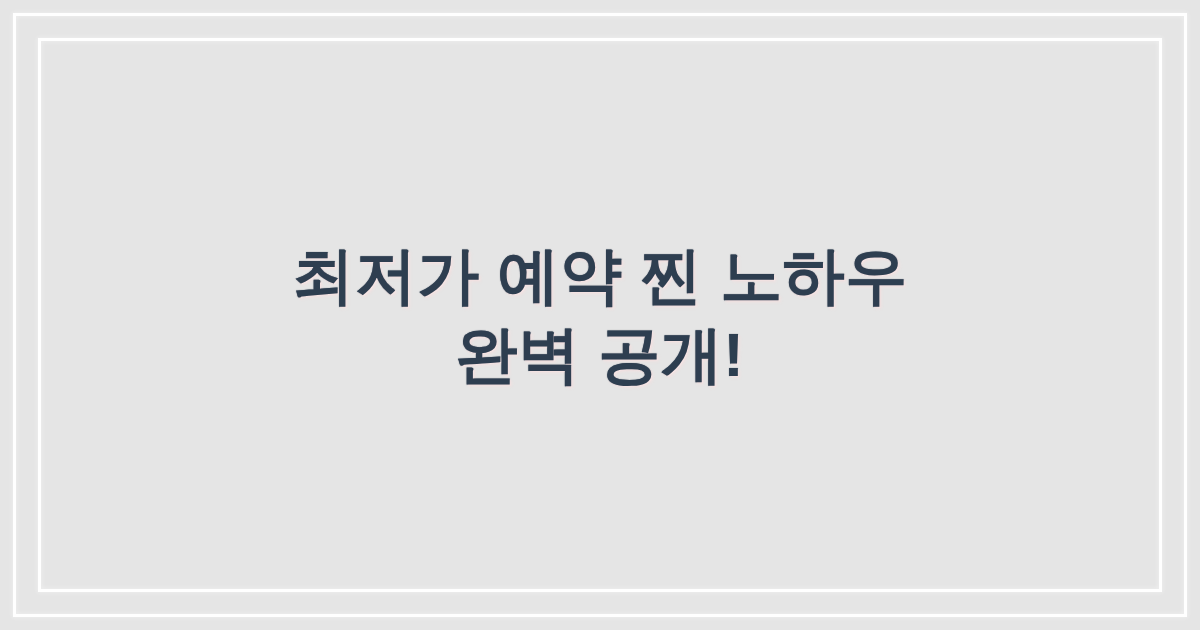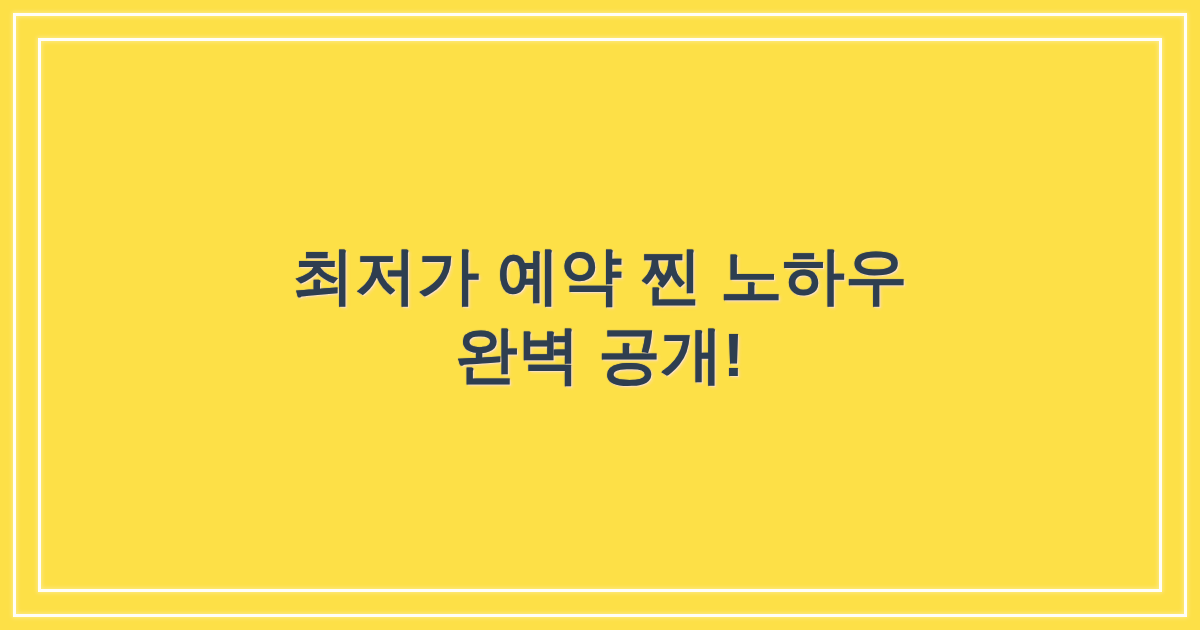--- a/index.html
+++ b/index.html
@@ -10,21 +10,21 @@
     width: 1200px;
     height: 630px;
     overflow: hidden;
     font-family: "Liberation Sans", "DejaVu Sans", sans-serif;
   }
 
   #banner {
     position: relative;
     width: 1200px;
     height: 630px;
-    background: #fde047;
+    background: #e5e5e5;
     box-sizing: border-box;
     display: flex;
     align-items: center;
     justify-content: center;
     overflow: hidden;
   }
 
   
   .frame {
     position: absolute;

